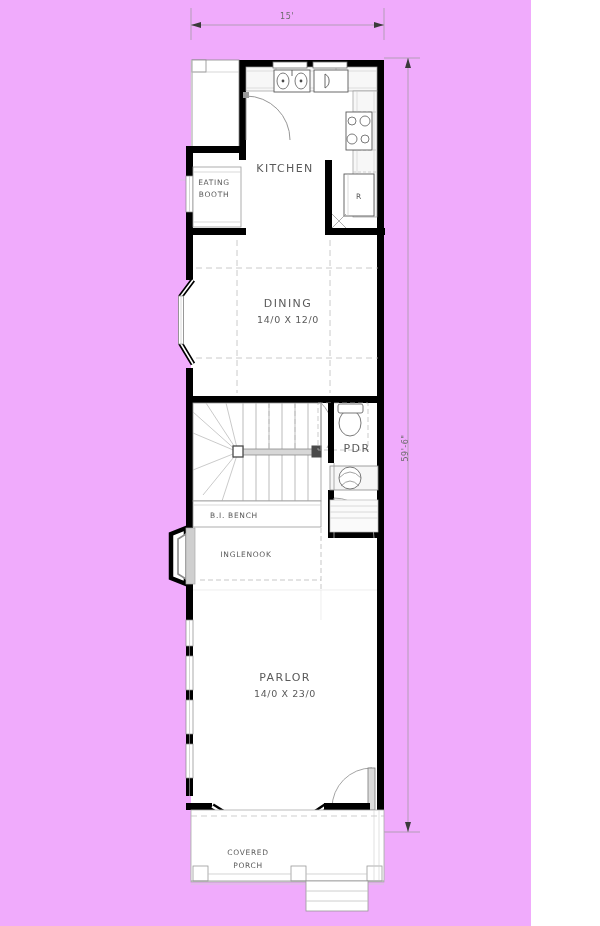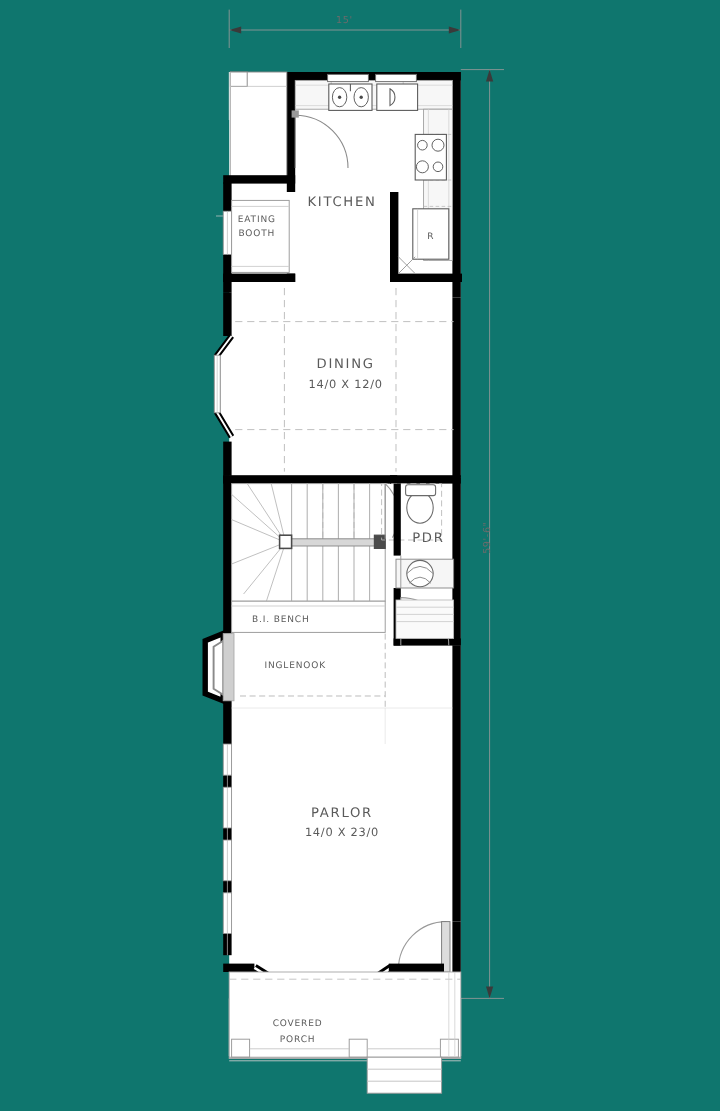--- a/index.html
+++ b/index.html
@@ -2,21 +2,21 @@
 <html><head>
 <meta charset="utf-8">
 <style>
   html,body{margin:0;padding:0;background:#ffffff;}
   body{
     width:600px;height:926px;
     font-family:"DejaVu Sans", sans-serif;
     color:#1a1a1a;
     overflow:hidden;
   }
-  #stage{position:relative;width:600px;height:926px;background:#0f766e;}
+  #stage{position:relative;width:531px;height:926px;background:#f0abfc;}
   svg#plan{position:absolute;left:0;top:0;width:600px;height:926px;display:block;}
 
   
   .roomlabel{
     font-family:"DejaVu Sans", sans-serif;
     font-size:11px;
     letter-spacing:1.4px;
     fill:#5a5a5a;
     text-anchor:middle;
   }

